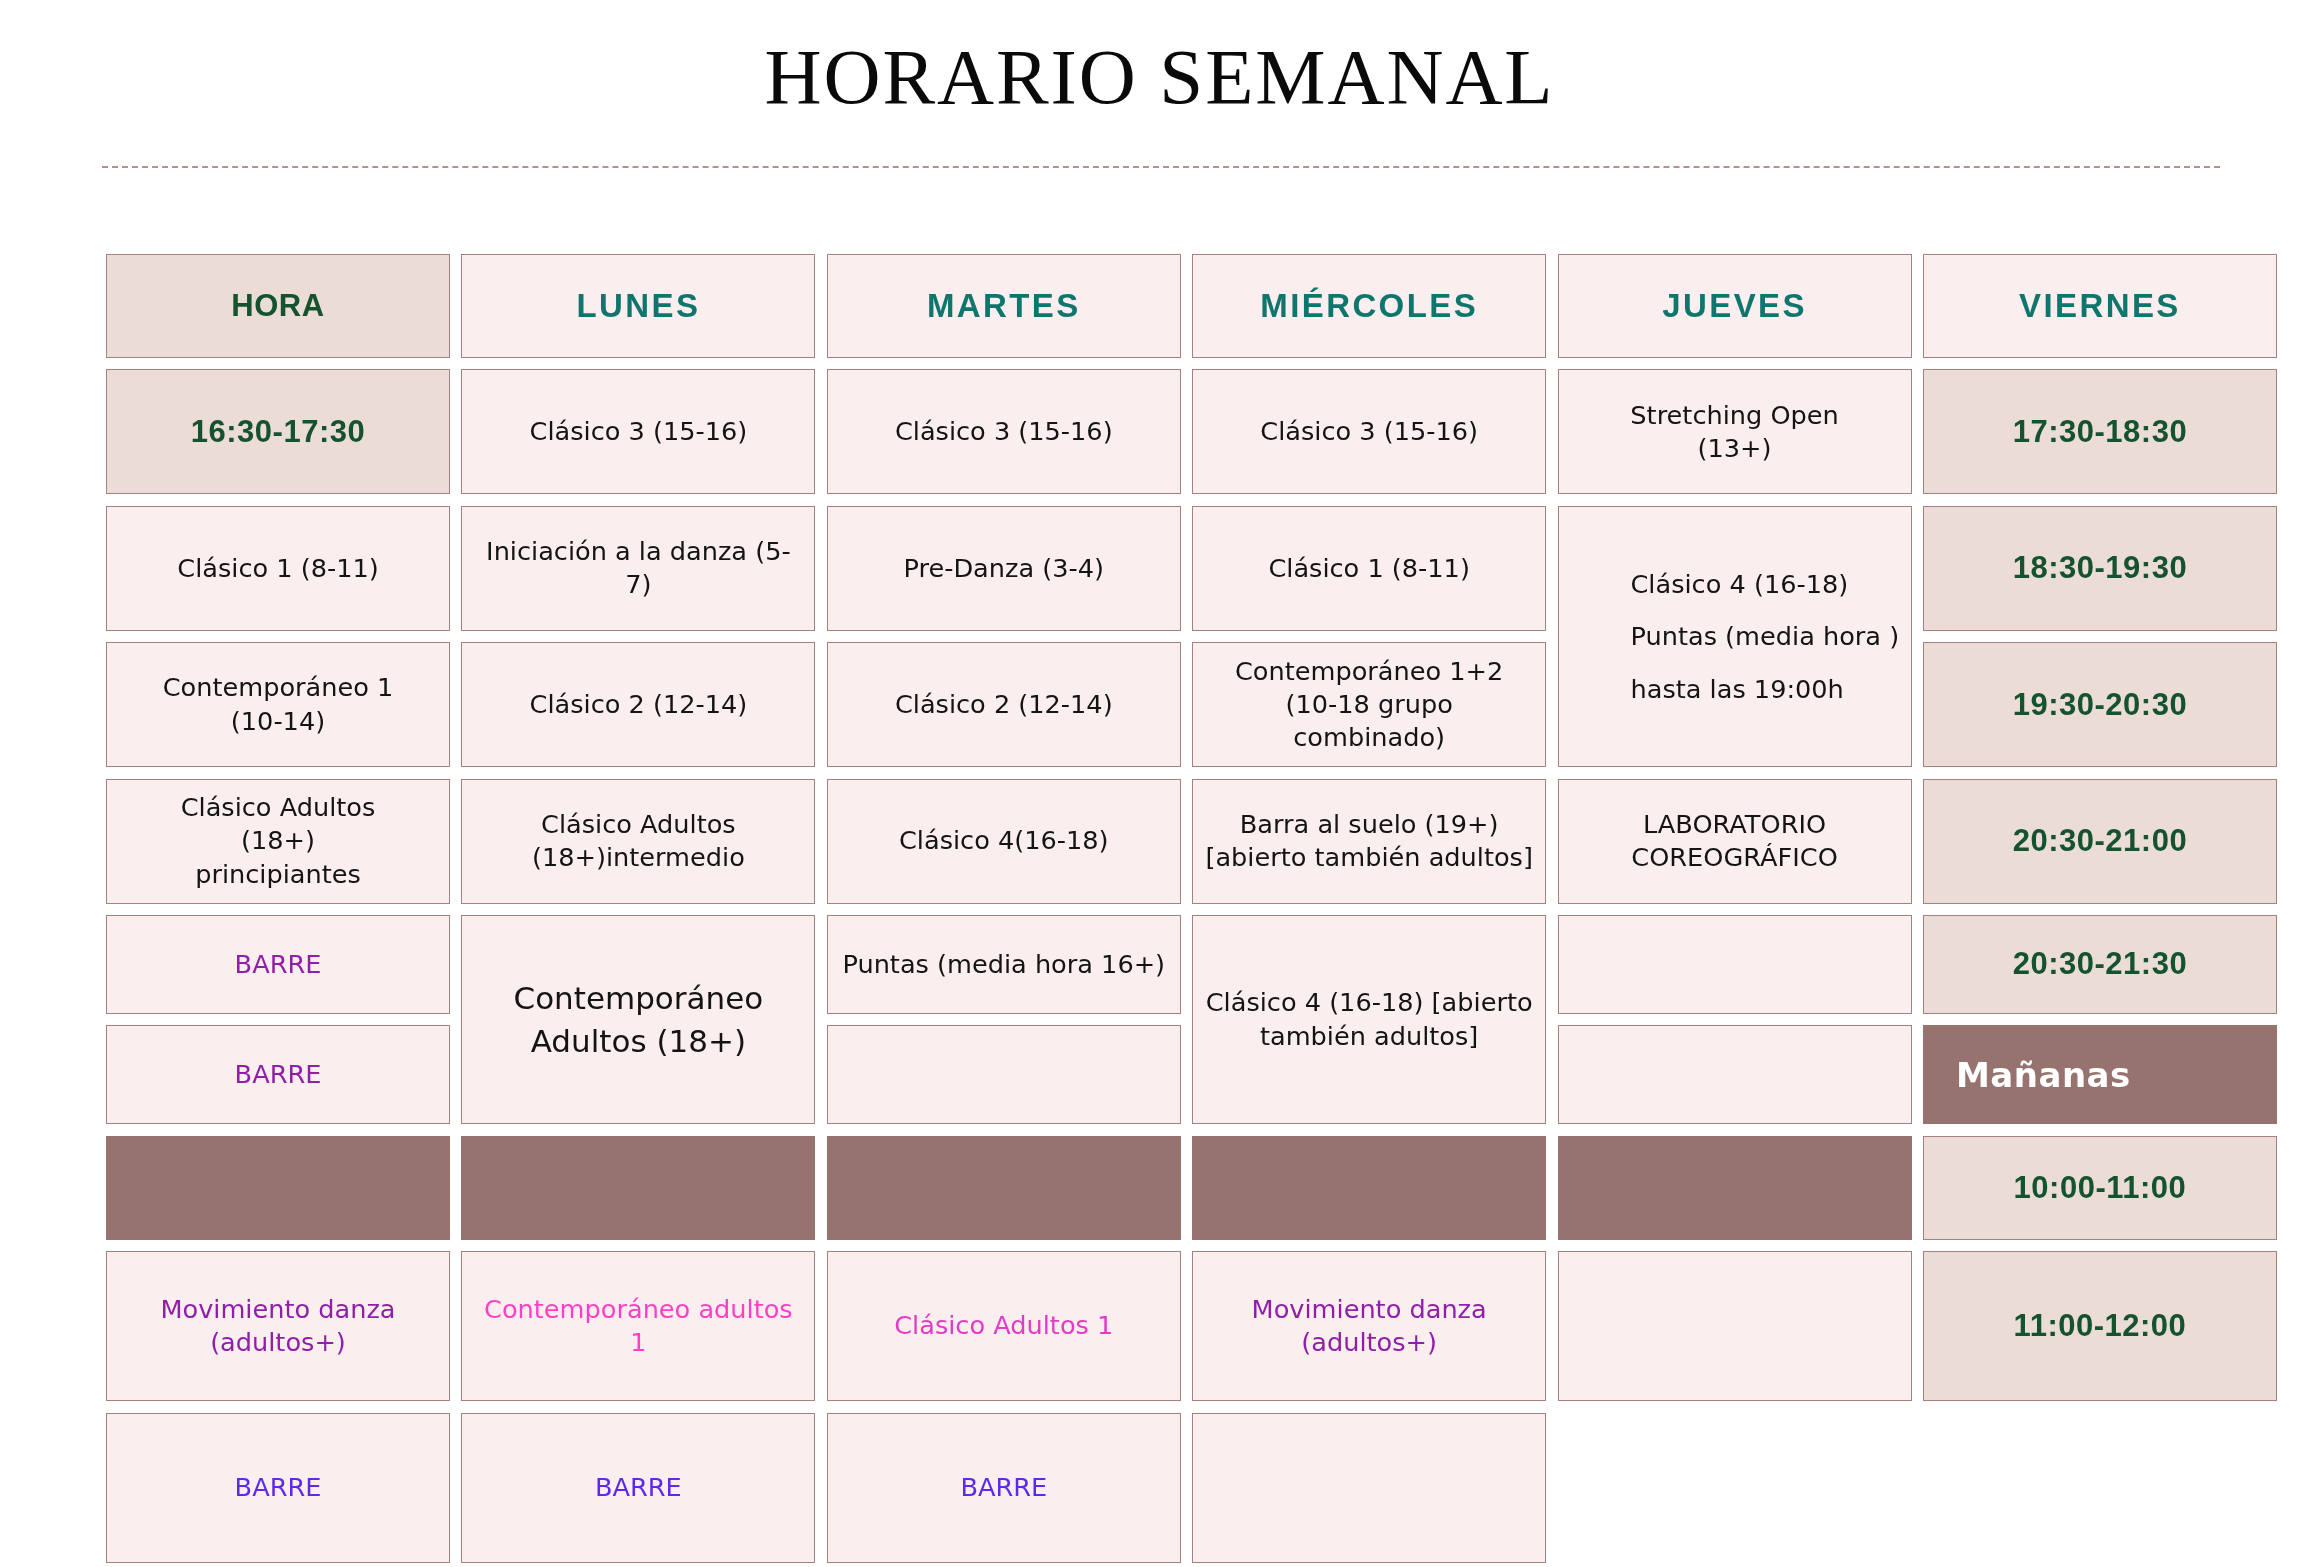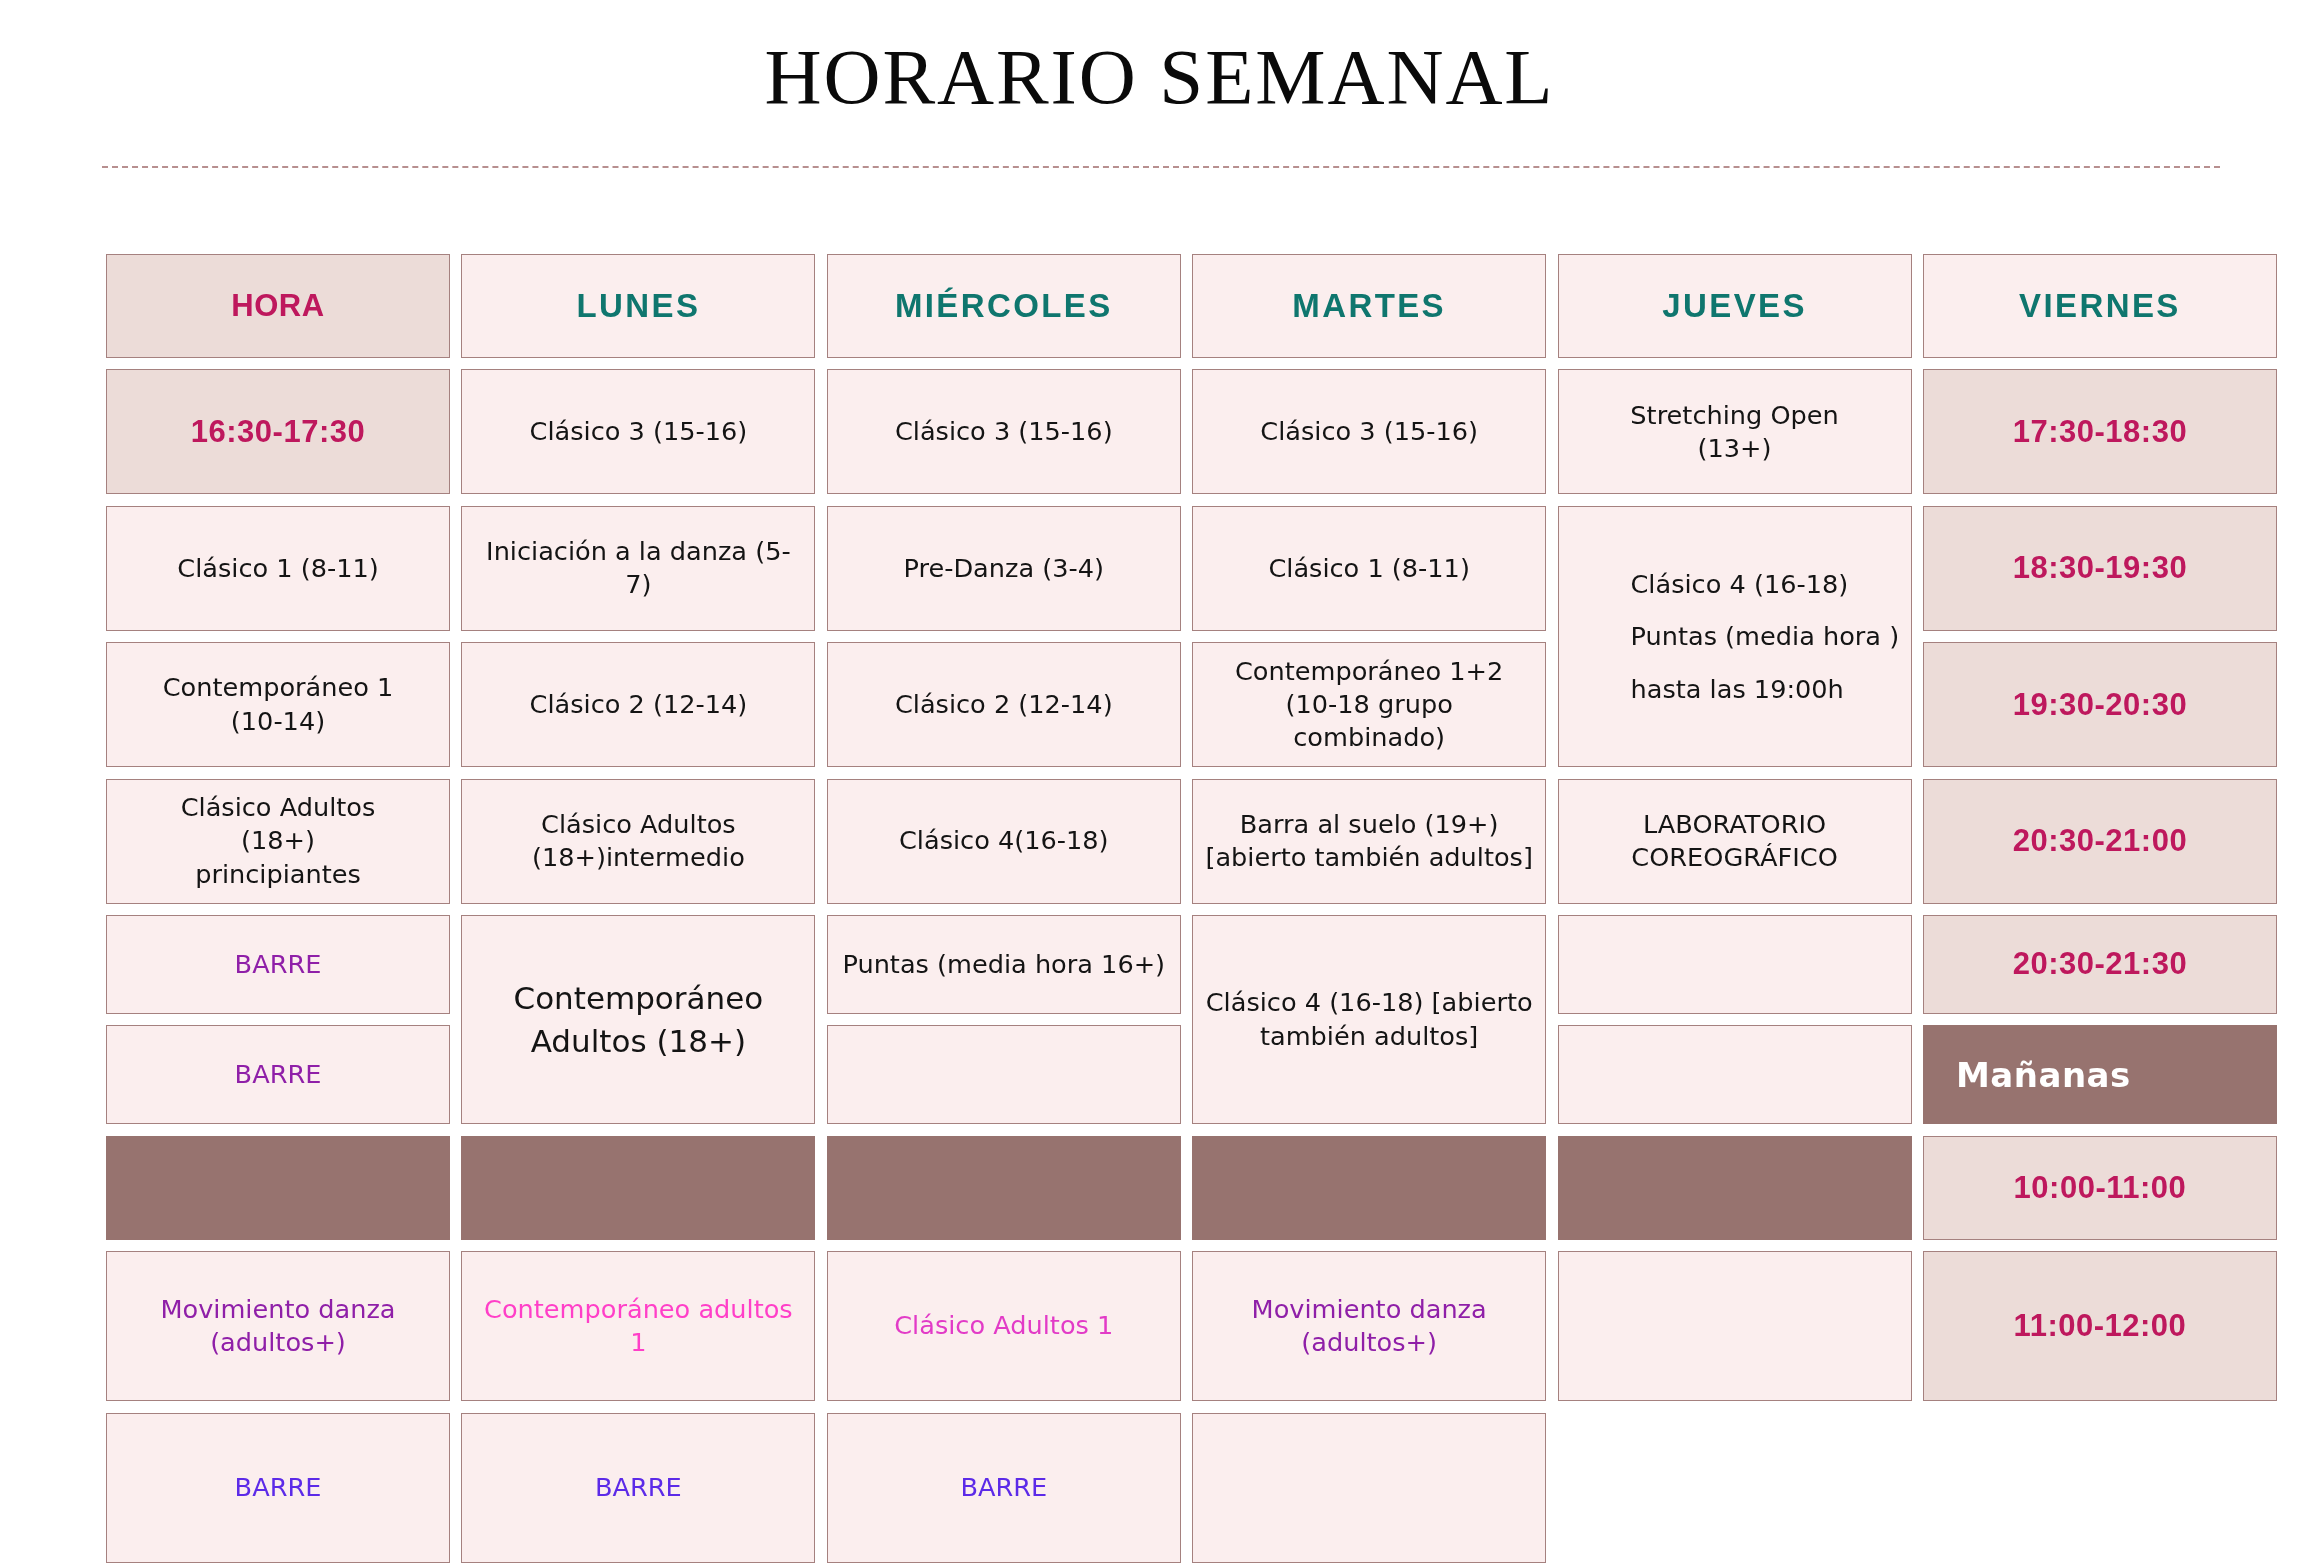--- a/index.html
+++ b/index.html
@@ -86,21 +86,21 @@
 
   .cell-hora {
     background: #ecdcd8;
     border: 1.9px solid #a5817f;
   }
   .cell-hora .txt {
     font-family: "Liberation Sans", sans-serif;
     font-size: 31px;
     font-weight: 700;
     letter-spacing: 0.5px;
-    color: #be185d;
+    color: #14532d;
   }
 
   .cell-head {
     background: #fbeeee;
     border: 1.9px solid #a5817f;
     align-items: center;
   }
   .cell-head .txt {
     font-family: "Liberation Sans", sans-serif;
     font-size: 33px;
@@ -169,24 +169,24 @@
 
   <div class="schedule">
 
     <div class="cell cell-hora">
       <span class="txt">HORA</span>
     </div>
     <div class="cell cell-head">
       <span class="txt">LUNES</span>
     </div>
     <div class="cell cell-head">
+      <span class="txt">MARTES</span>
+    </div>
+    <div class="cell cell-head">
       <span class="txt">MIÉRCOLES</span>
-    </div>
-    <div class="cell cell-head">
-      <span class="txt">MARTES</span>
     </div>
     <div class="cell cell-head">
       <span class="txt">JUEVES</span>
     </div>
     <div class="cell cell-head">
       <span class="txt">VIERNES</span>
     </div>
 
     <div class="cell cell-hora">
       <span class="txt">16:30-17:30</span>

